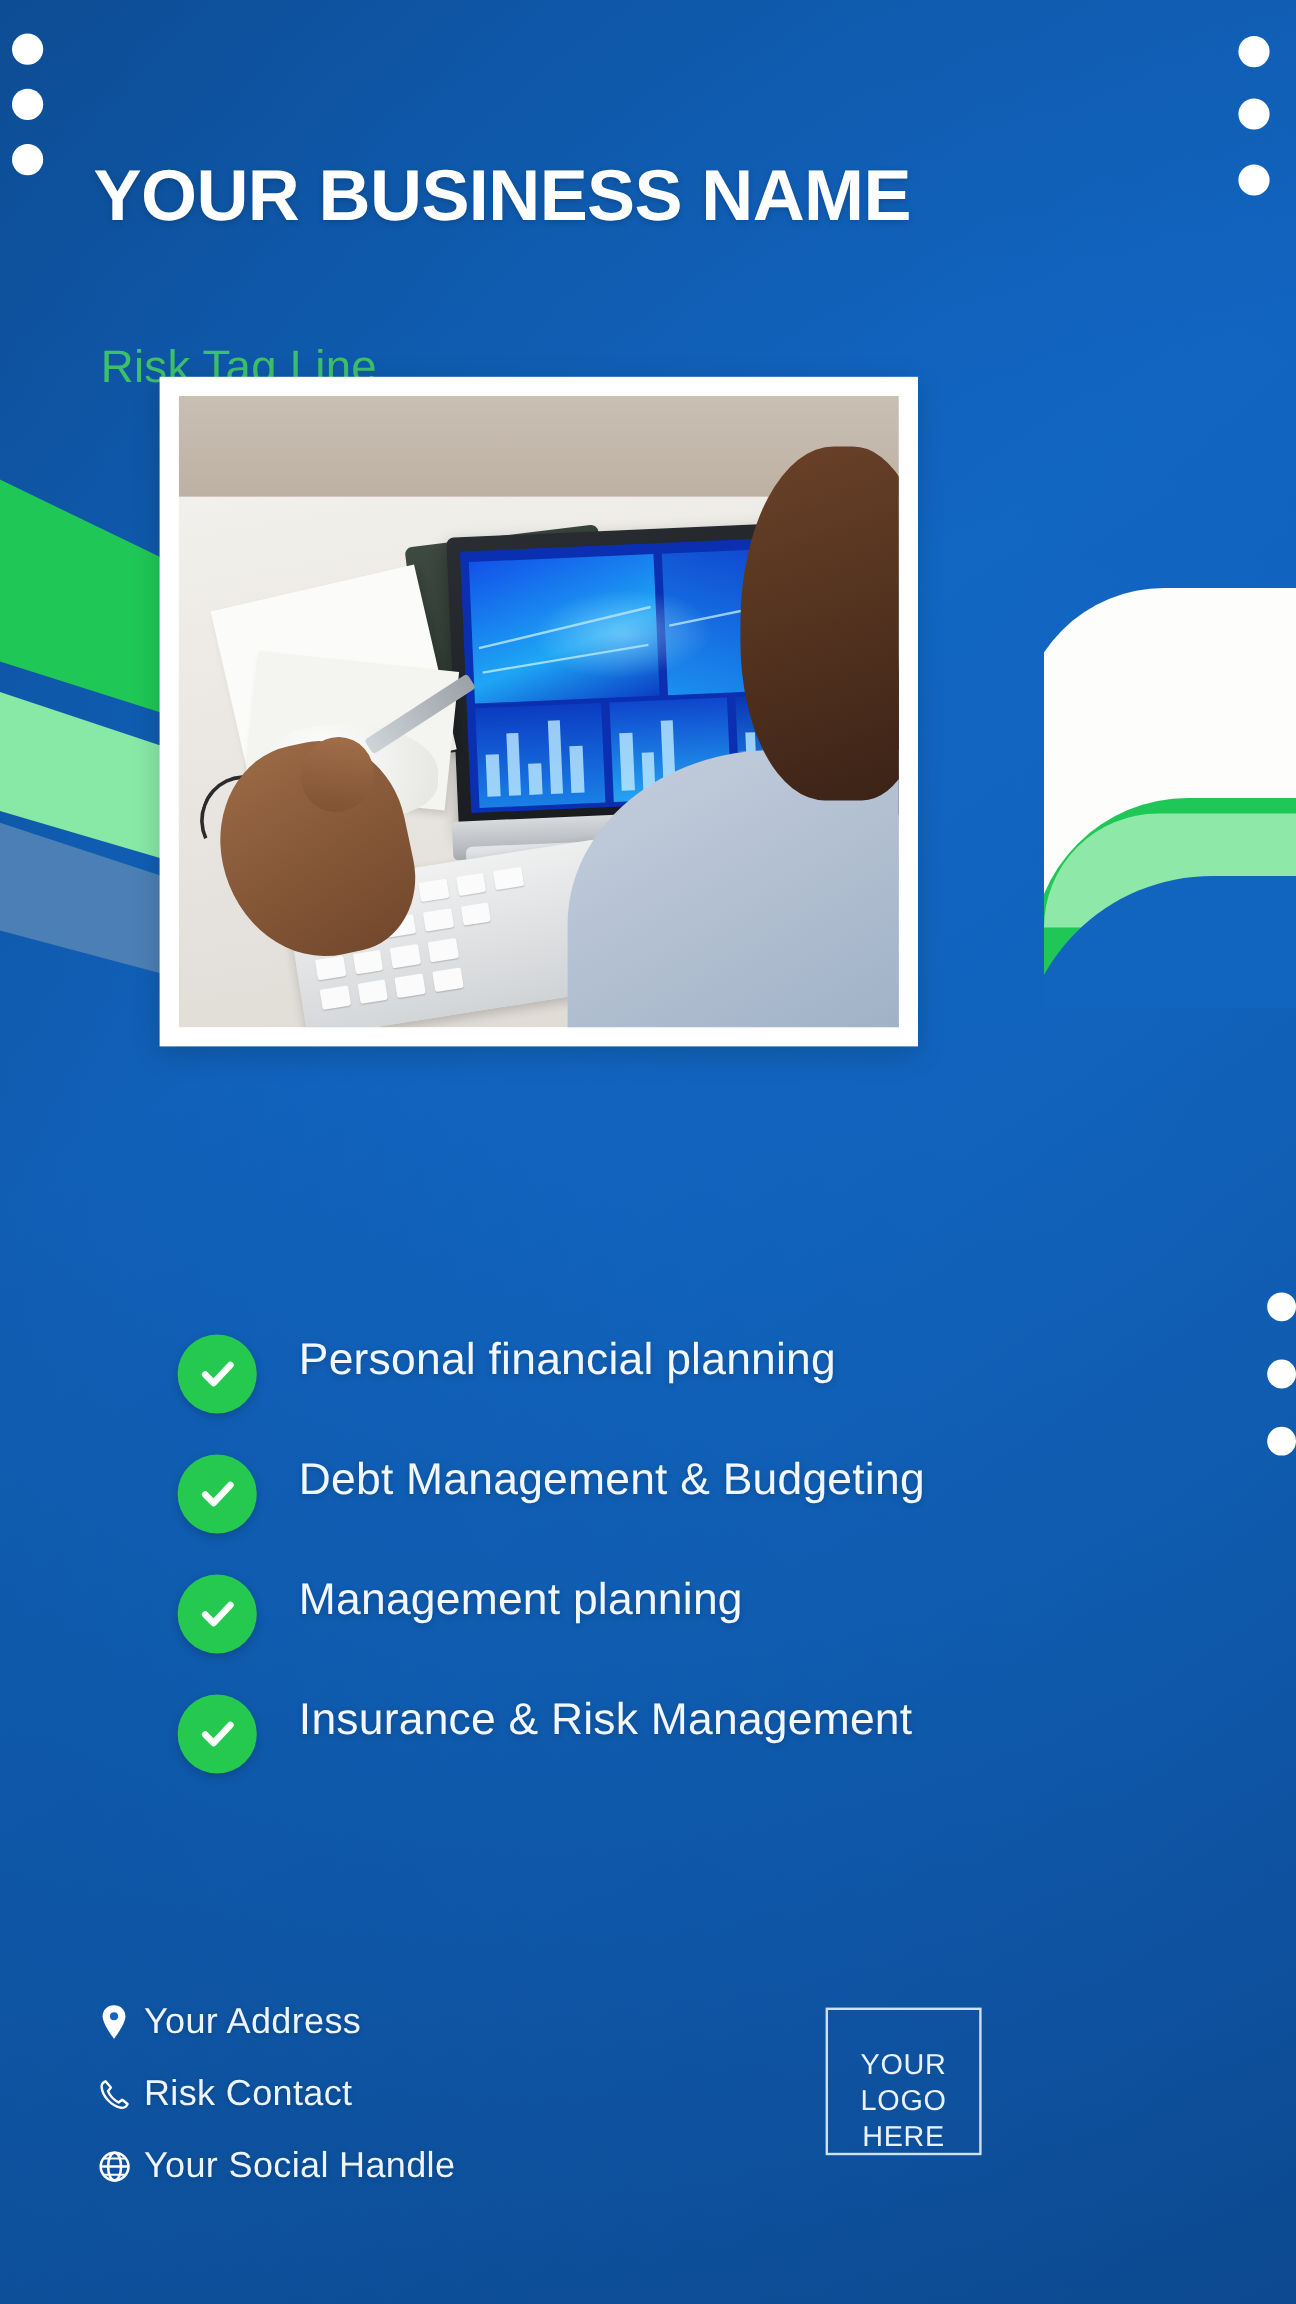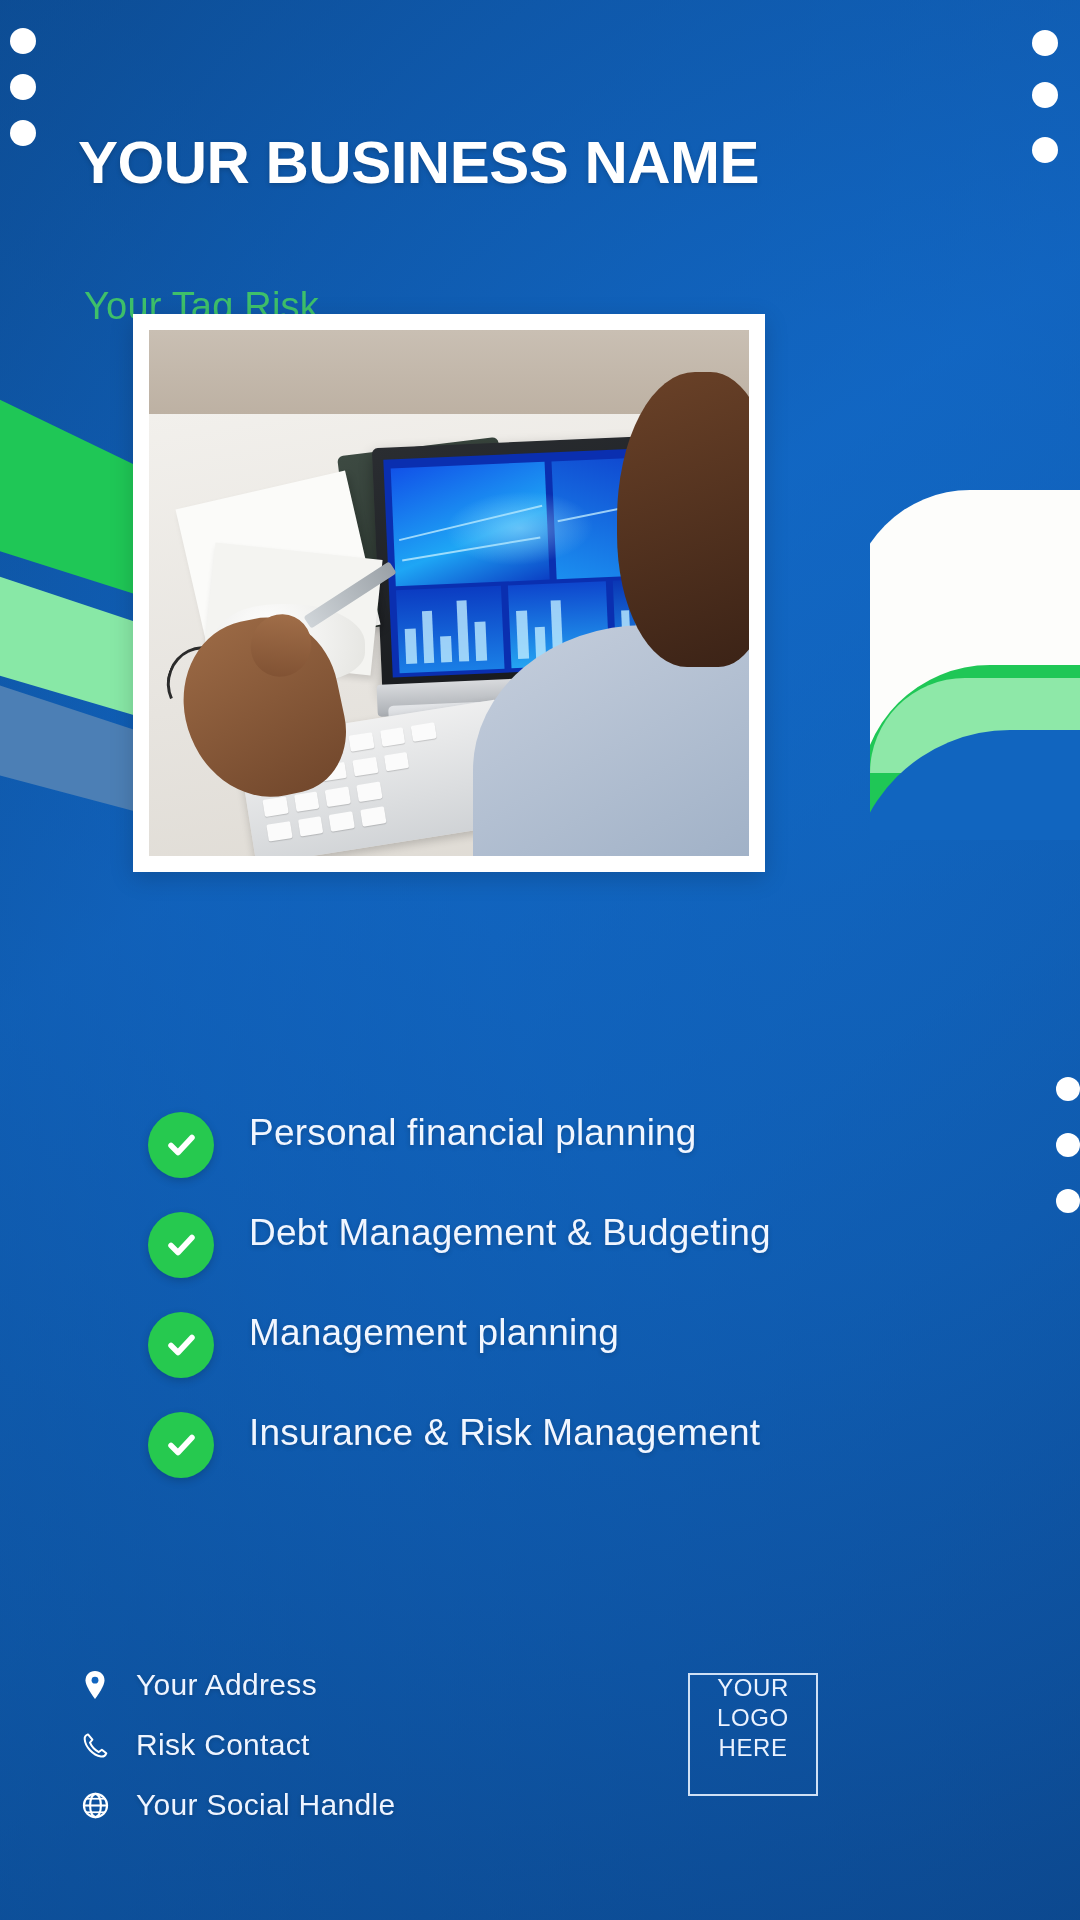--- a/index.html
+++ b/index.html
@@ -241,33 +241,33 @@
 
   
   .contacts{ position:absolute; left:78px; top:1655px; }
   .c-row{ display:flex; align-items:center; height:60px; }
   .c-icon{
     width:34px; flex:0 0 34px; display:flex;
     align-items:center; justify-content:center;
     color:#ffffff;
   }
   .c-text{
-    margin-left:24px; font-size:30px; color:#eef4ff;
+    margin-left:8px; font-size:30px; color:#eef4ff;
     letter-spacing:.3px; white-space:nowrap;
     text-shadow:0 1px 4px rgba(0,0,0,.2);
     text-align:center;
   }
 
   
   .logo-box{
     position:absolute; left:688px; top:1673px;
     width:130px; height:123px;
     border:2px solid #cfe0f5;
     display:flex; flex-direction:column;
-    align-items:center; justify-content:flex-start;
+    align-items:center; justify-content:flex-end;
     gap:4px;
   }
   .logo-line{
     font-size:24px; color:#eaf2ff; letter-spacing:.6px; line-height:1.08;
   }
 </style>
 </head>
 <body>
 
 <div class="poster">
@@ -292,21 +292,21 @@
 
   <div class="dot" style="left:1032px; top:30px;"></div>
   <div class="dot" style="left:1032px; top:82px;"></div>
   <div class="dot" style="left:1032px; top:137px;"></div>
 
   <div class="dot sm" style="left:1056px; top:1077px;"></div>
   <div class="dot sm" style="left:1056px; top:1133px;"></div>
   <div class="dot sm" style="left:1056px; top:1189px;"></div>
 
   <div class="headline">YOUR BUSINESS NAME</div>
-  <div class="tagline">Your Tag Risk</div>
+  <div class="tagline">Risk Tag Line</div>
 
   <div class="photo-frame">
     <div class="photo">
       <div class="ph-wall"></div>
       <div class="ph-desk"></div>
       <div class="ph-tablet"></div>
 
       <div class="ph-laptop">
         <div class="ph-screen">
           <div class="panelA cell"></div>

